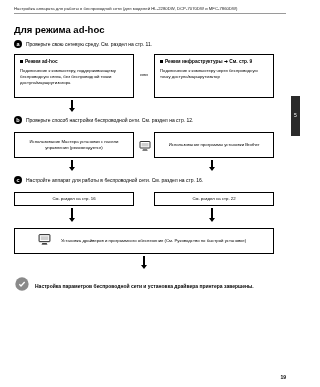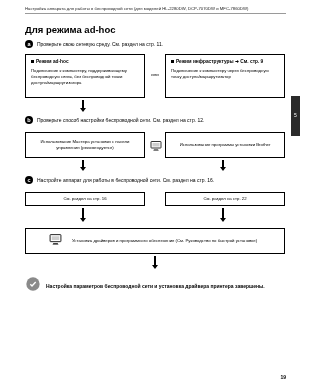--- a/index.html
+++ b/index.html
@@ -7,21 +7,20 @@
     width:300px;height:387px;
     background:#ffffff;
     font-family:"Liberation Sans", sans-serif;
     color:#000;
     overflow:hidden;
     position:relative;
   }
   .page{
     position:absolute;inset:0;
     padding:4px;
-    margin-left:11px;
   }
   
   .hdr{
     position:absolute;top:6px;left:14px;right:14px;
     font-size:4.2px;color:#222;letter-spacing:0.05px;
   }
   .hdr-rule{
     position:absolute;top:13px;left:14px;right:14px;
     border-top:0.6px solid #9a9a9a;
   }

